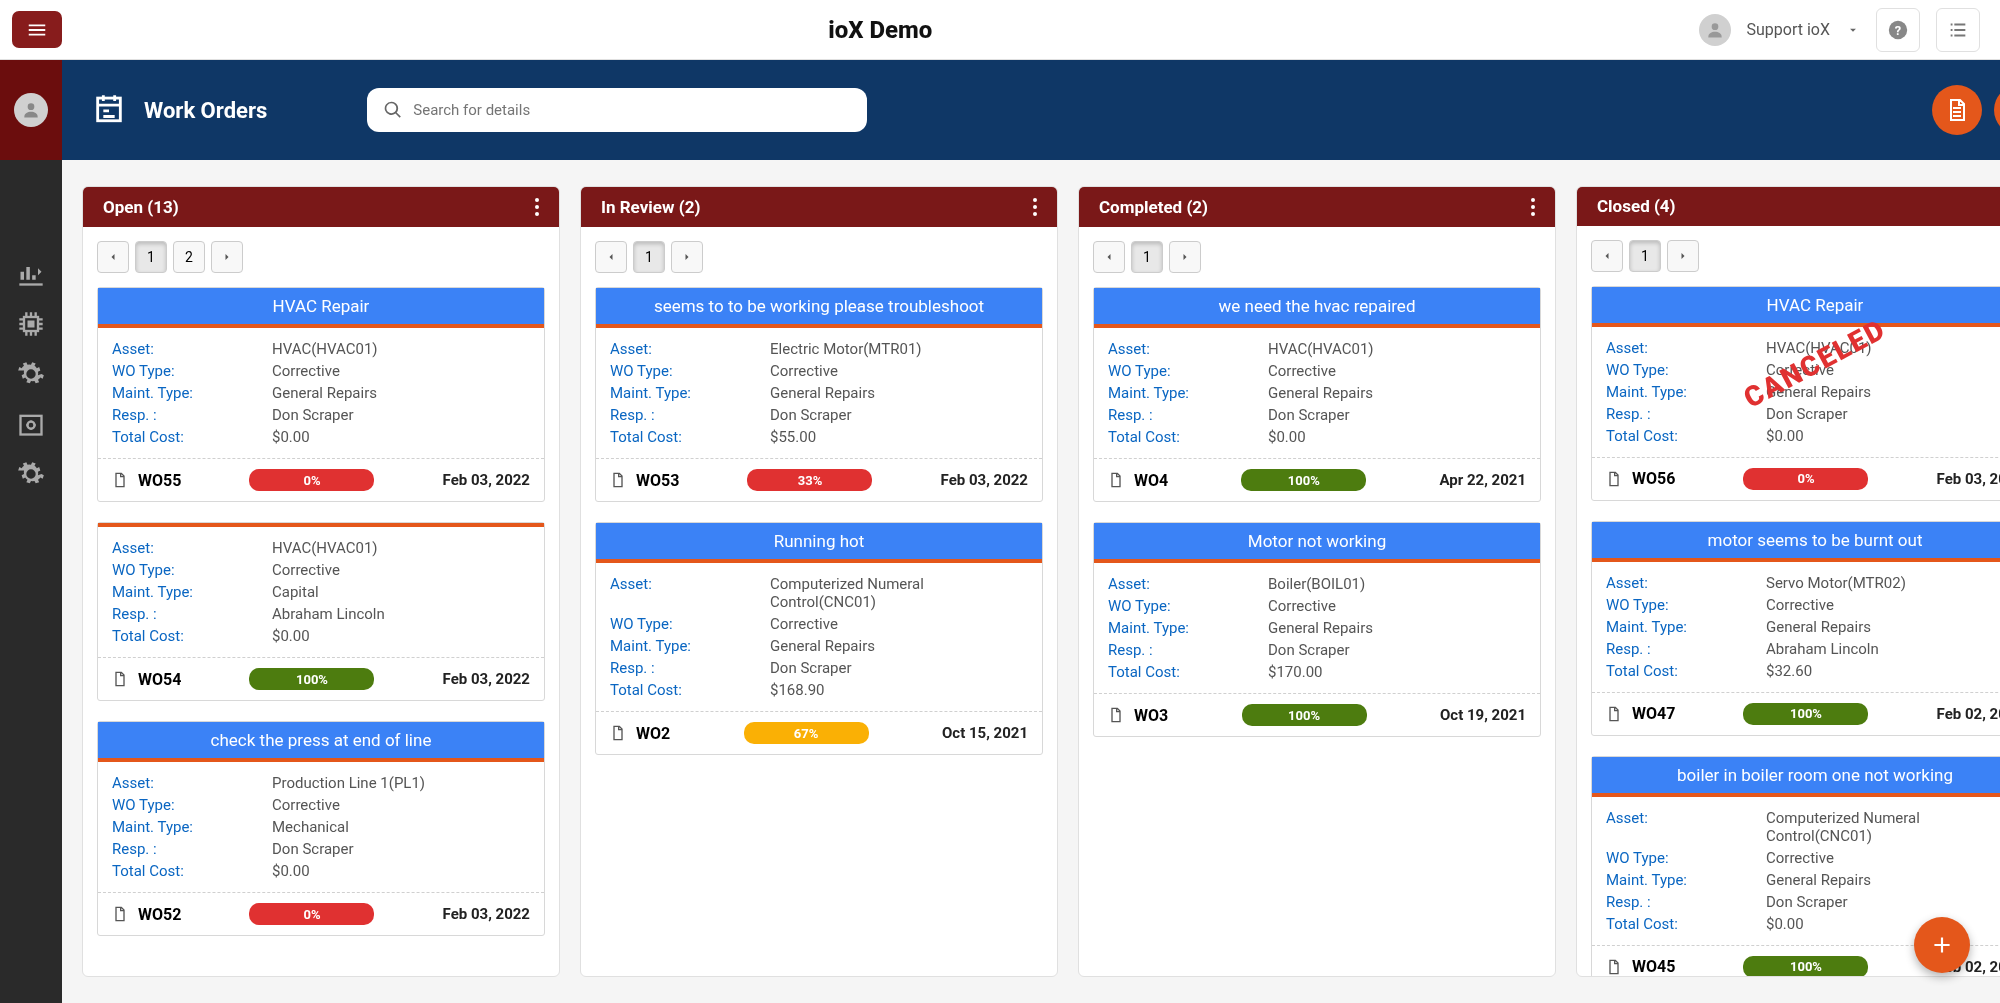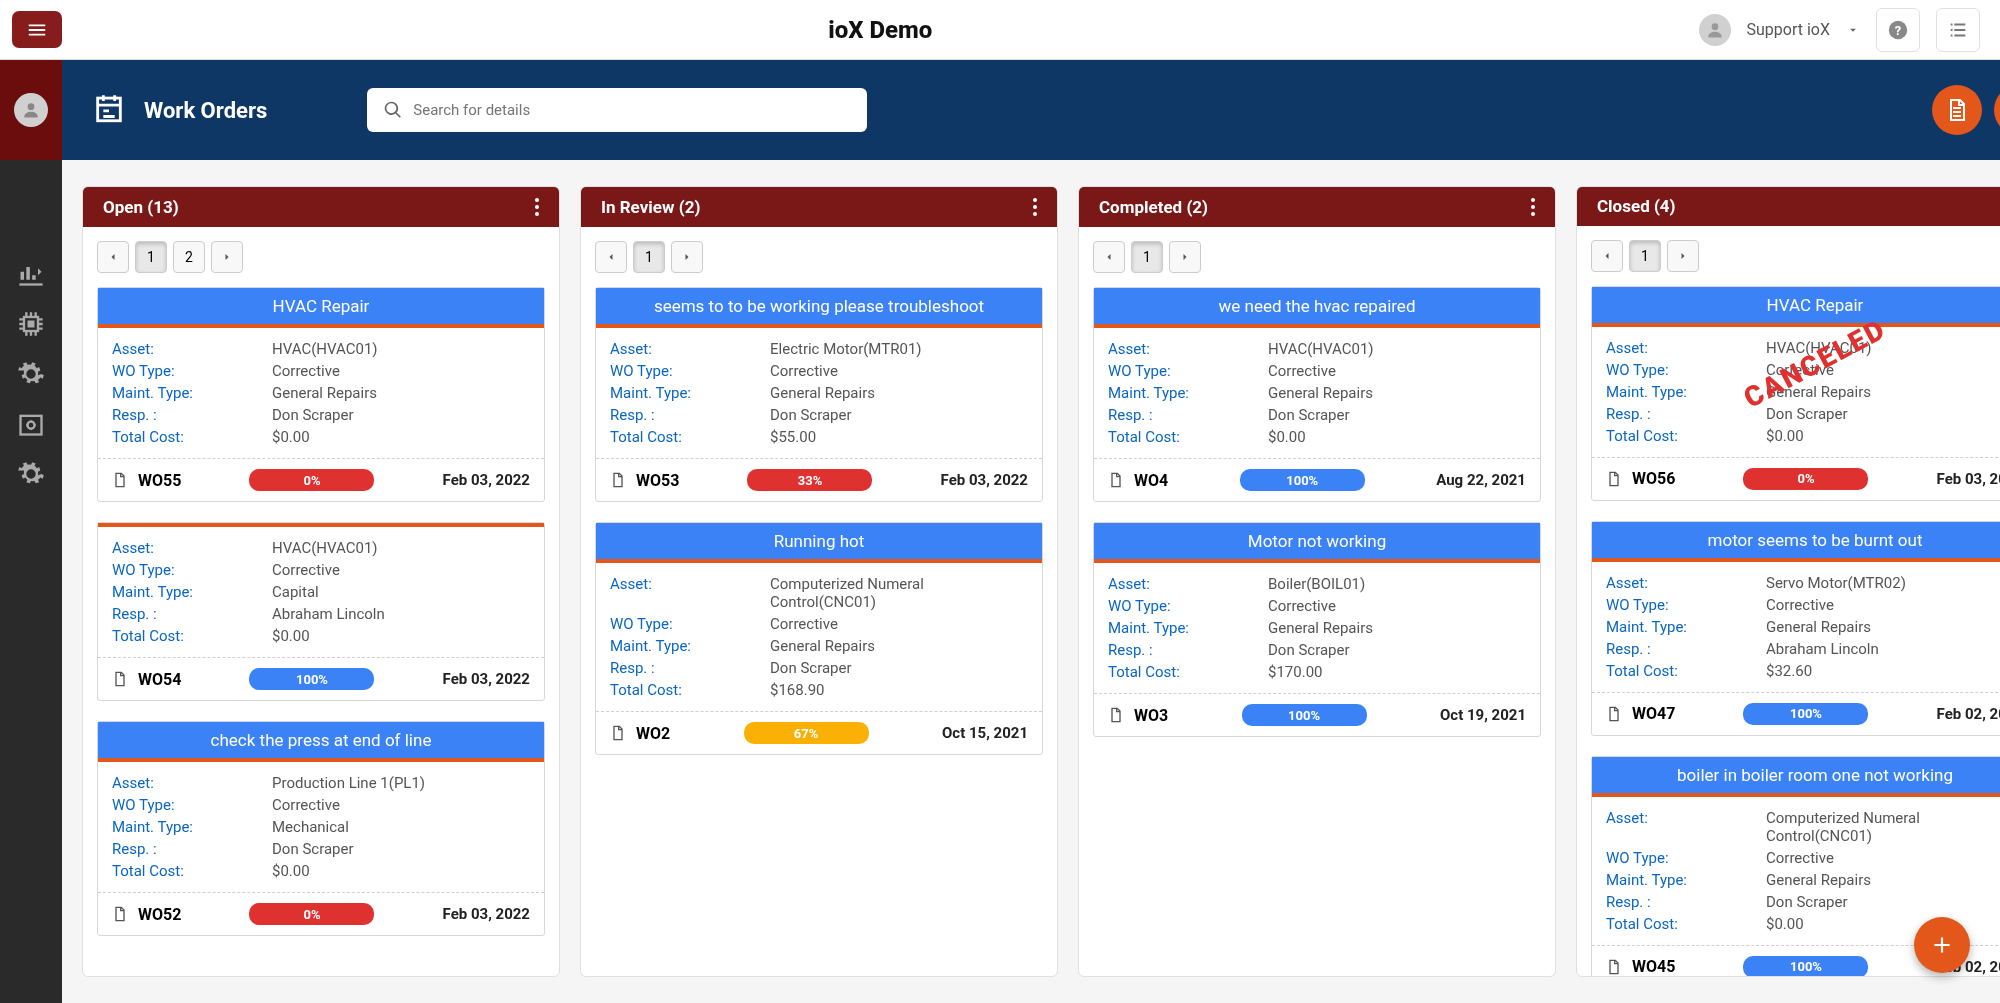--- a/index.html
+++ b/index.html
@@ -21,21 +21,21 @@
 .rail-top { width:62px; height:100px; background:#6b0d0d; display:flex; align-items:center; justify-content:center; }
 .rail-avatar { width:34px; height:34px; border-radius:50%; background:#d0d0d0; display:flex; align-items:center; justify-content:center; }
 .rail-icons { display:flex; flex-direction:column; gap:22px; margin-top:100px; }
 .rail-icons svg { width:28px; height:28px; fill:#aaa; }
 
 .main { flex:1; display:flex; flex-direction:column; }
 
 .subhead { height:100px; background:#0f3766; display:flex; align-items:center; padding:0 30px; }
 .subhead-icon { color:#fff; margin-right:18px; }
 .subhead-title { color:#fff; font-weight:700; font-size:22px; }
-.search { margin-left:100px; width:500px; height:44px; background:#fff; border-radius:6px; display:flex; align-items:center; padding:0 16px; gap:10px; }
+.search { margin-left:100px; width:500px; height:44px; background:#fff; border-radius:12px; display:flex; align-items:center; padding:0 16px; gap:10px; }
 .search svg { width:20px; height:20px; fill:#666; }
 .search input { border:none; outline:none; font-size:15px; flex:1; color:#333; }
 .subhead-right { margin-left:auto; display:flex; gap:12px; }
 .round-orange { width:50px; height:50px; border-radius:50%; background:#e4571b; display:flex; align-items:center; justify-content:center; }
 .round-orange svg { fill:#fff; width:24px; height:24px; }
 
 .board { flex:1; display:flex; gap:20px; padding:26px 20px; overflow-x:auto; }
 .column { width:478px; flex-shrink:0; background:#fff; border:1px solid #e0e0e0; border-radius:6px; display:flex; flex-direction:column; max-height:820px; }
 .col-head { height:40px; background:#7a1818; color:#fff; display:flex; align-items:center; padding:0 20px; font-weight:700; font-size:17px; border-radius:5px 5px 0 0; }
 .col-head .dots { margin-left:auto; display:flex; flex-direction:column; gap:3px; }
@@ -51,21 +51,21 @@
 .card-accent { height:4px; background:#e4571b; }
 .card-body { padding:10px 14px; }
 .field { display:flex; font-size:15px; padding:2px 0; }
 .field .label { color:#0a66c2; width:160px; }
 .field .value { color:#555; flex:1; }
 .card-foot { display:flex; align-items:center; padding:10px 14px; border-top:1px dashed #d0d0d0; gap:10px; }
 .doc-icon { width:16px; height:16px; fill:#555; }
 .wo-id { font-weight:700; font-size:16px; }
 .progress { width:125px; height:22px; border-radius:10px; color:#fff; font-weight:700; font-size:13px; display:flex; align-items:center; justify-content:center; margin:0 auto; }
 .p-red { background:#e03131; }
-.p-green { background:#3b82f6; }
+.p-green { background:#4d7c0f; }
 .p-yellow { background:#fab005; color:#fff; }
 .card-date { font-weight:700; font-size:15px; color:#222; }
 
 .canceled-stamp { position:absolute; top:60px; left:50%; transform:translateX(-50%) rotate(-28deg); color:#e03131; font-weight:900; font-size:28px; letter-spacing:2px; pointer-events:none; }
 
 .fab { position:fixed; right:30px; bottom:30px; width:56px; height:56px; border-radius:50%; background:#e4571b; display:flex; align-items:center; justify-content:center; box-shadow:0 4px 10px rgba(0,0,0,0.3); }
 .fab svg { fill:#fff; width:26px; height:26px; }
 </style>
 </head>
 <body>
@@ -438,21 +438,21 @@
                   <span class="label">Total Cost:</span>
                   <span class="value">$0.00</span>
                 </div>
       </div>
       <div class="card-foot">
         <svg class="doc-icon" viewBox="0 0 24 24">
                   <path d="M6 2h8l4 4v16H6V2zm7 1v4h4" fill="none" stroke="#555" stroke-width="2"></path>
                 </svg>
         <span class="wo-id">WO4</span>
         <span class="progress p-green">100%</span>
-        <span class="card-date">Aug 22, 2021</span>
+        <span class="card-date">Apr 22, 2021</span>
       </div>
     </div>
     <div class="card">
 
       <div class="card-title">Motor not working</div>
       <div class="card-accent"></div>
       <div class="card-body">
         <div class="field">
                   <span class="label">Asset:</span>
                   <span class="value">Boiler(BOIL01)</span>

